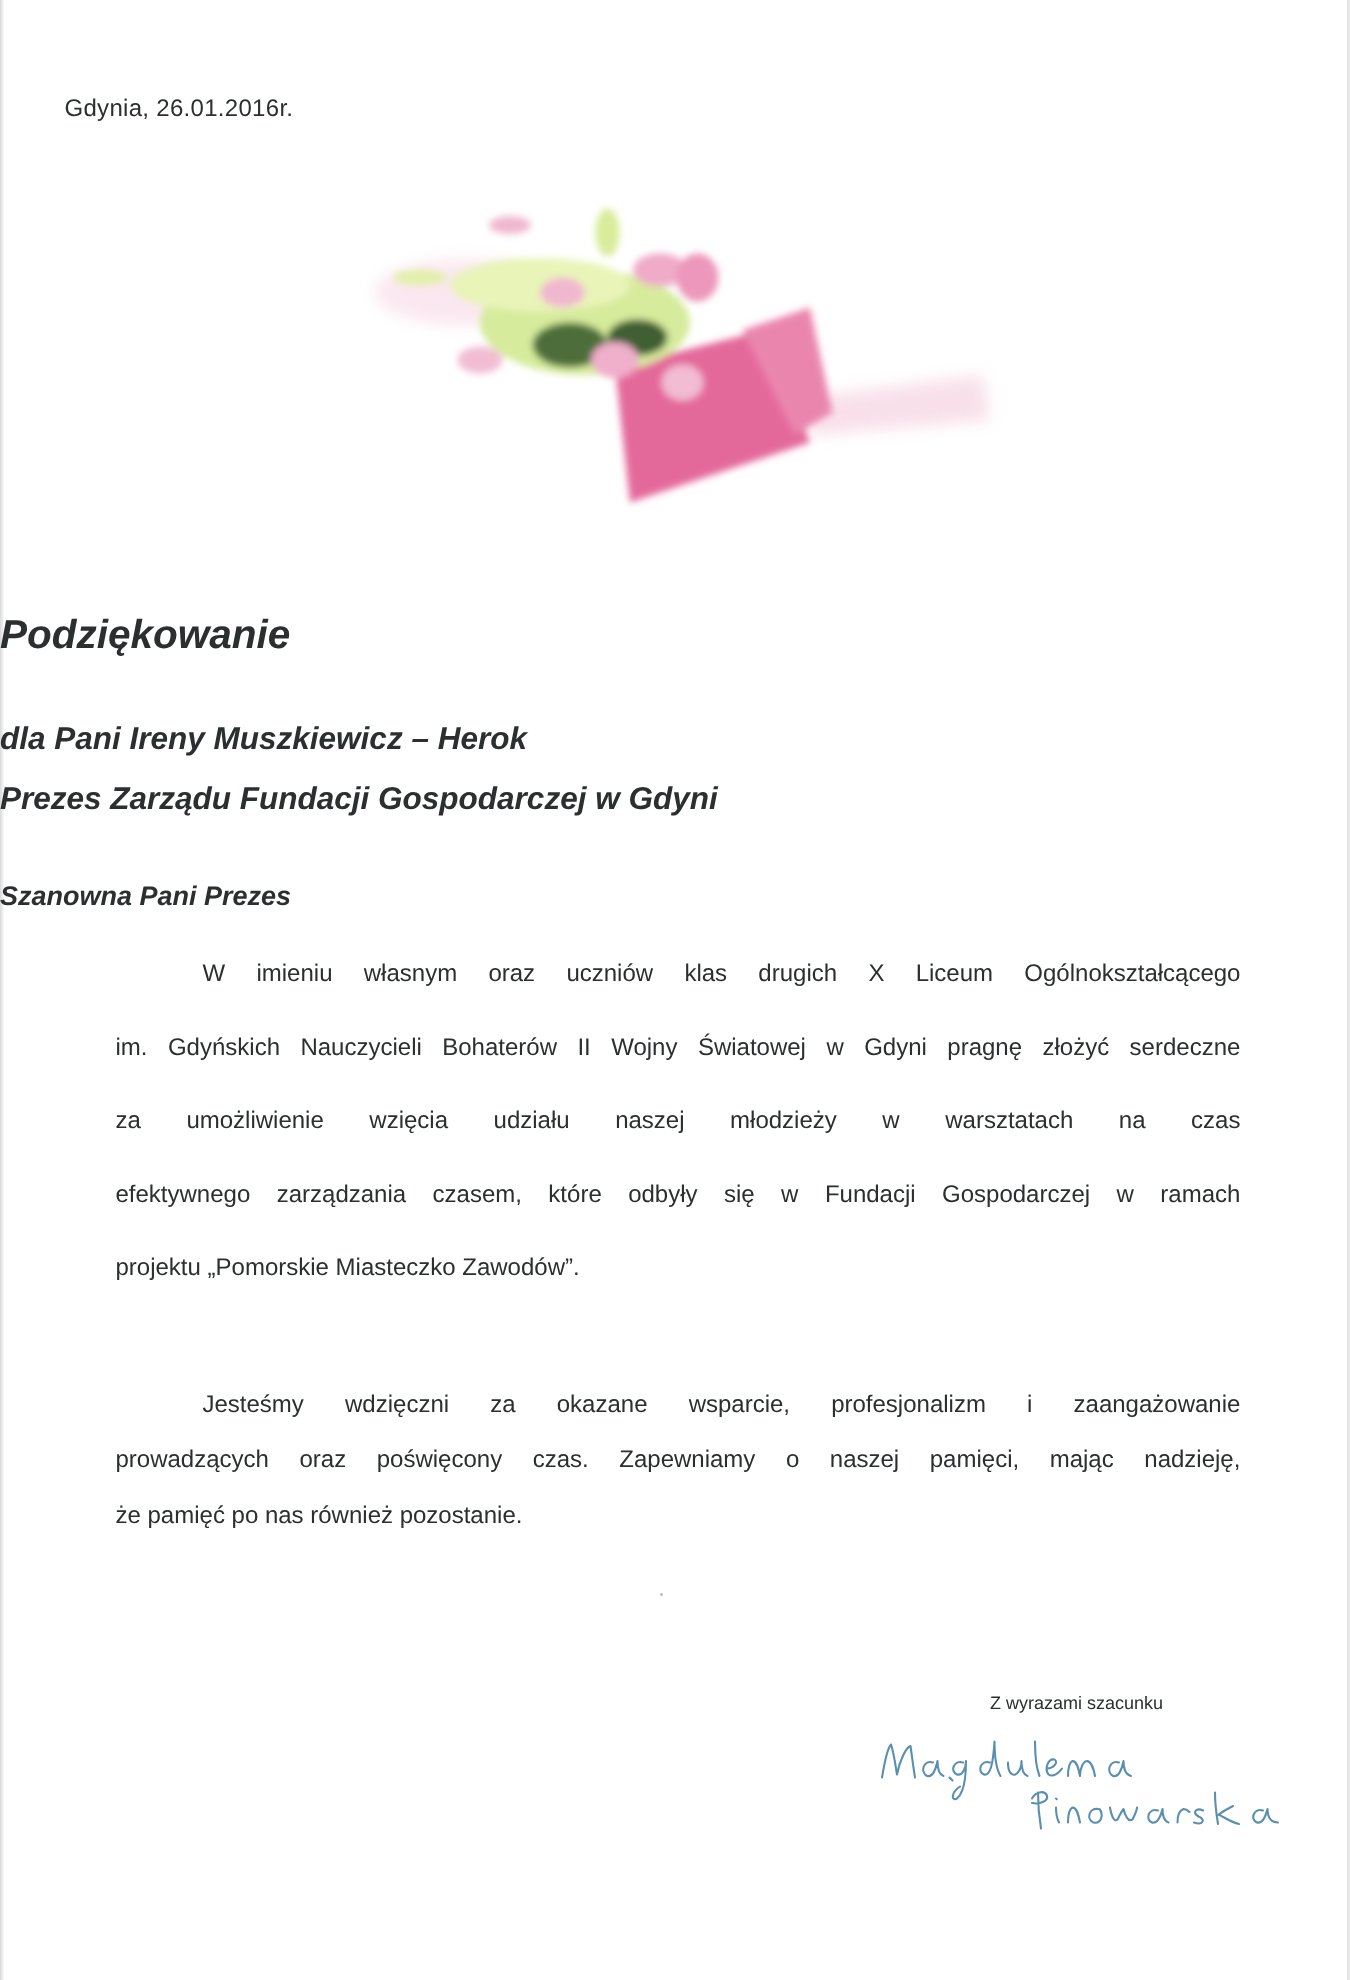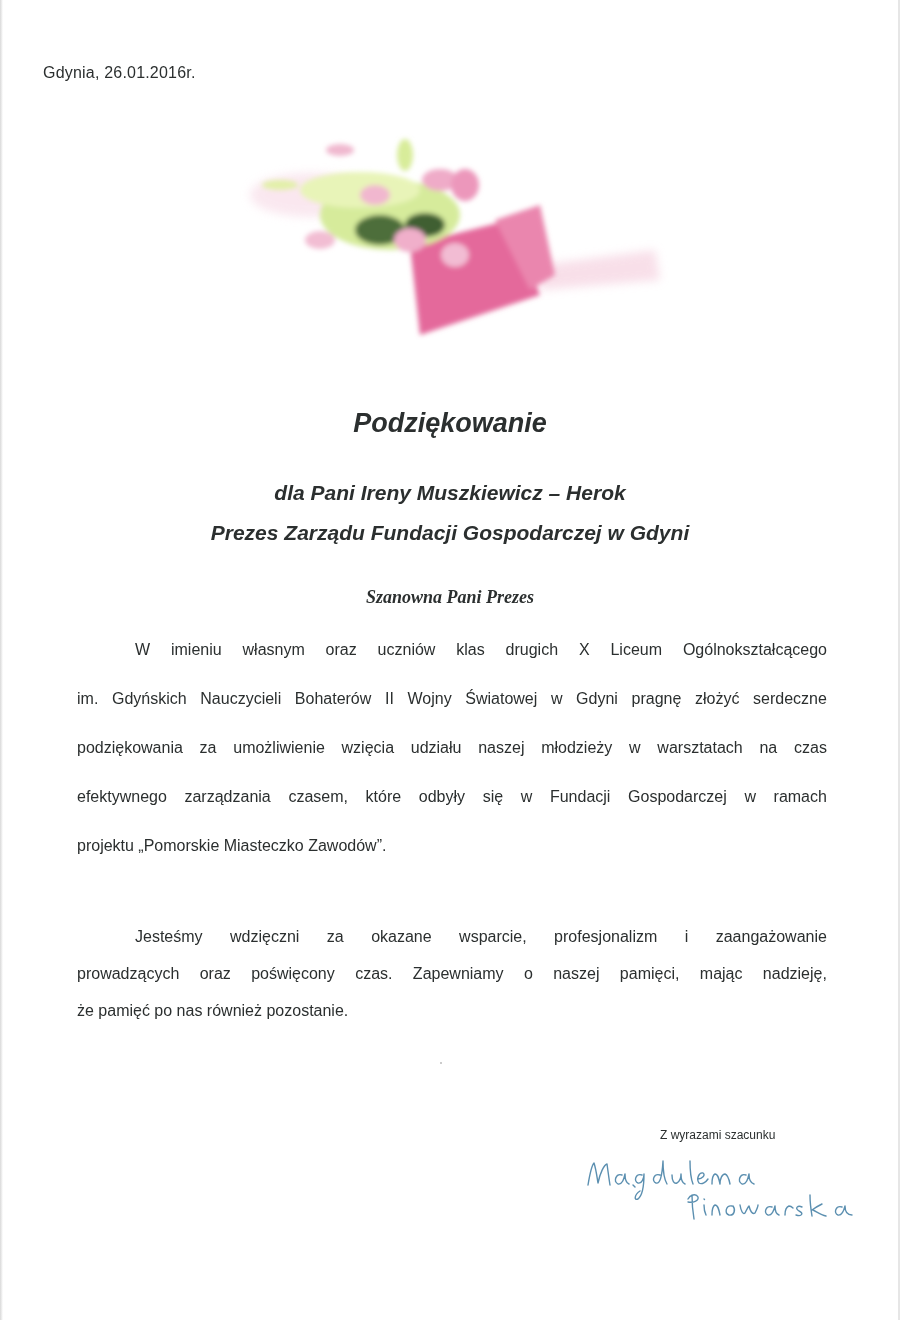--- a/index.html
+++ b/index.html
@@ -4,25 +4,25 @@
 <style>
   html, body { margin:0; padding:0; }
   body {
     width:900px; height:1320px; background:#ffffff; position:relative; overflow:hidden;
     font-family:"Liberation Sans", "DejaVu Sans", sans-serif; color:#2b2f2f;
   }
   .edge-left { position:absolute; left:0; top:0; width:3px; height:1320px; background:linear-gradient(90deg,#d8d8d8,#fff); }
   .edge-right { position:absolute; right:0; top:0; width:2px; height:1320px; background:#e6e6e6; }
   .date { position:absolute; left:43px; top:64px; font-size:16px; letter-spacing:0.2px; }
   .flowers { position:absolute; left:240px; top:125px; width:430px; height:215px; }
-  .title { position:absolute; left:0; width:900px; text-align:center; font-style:italic; font-weight:bold; }
+  .title { position:absolute; left:0; width:900px; font-style:italic; font-weight:bold; }
   .t1 { top:408px; font-size:27px; }
   .t2 { top:481px; font-size:21px; }
   .t3 { top:521px; font-size:21px; }
-  .t4 { top:587px; font-size:18px;font-family:Liberation Serif, serif; }
+  .t4 { top:587px; font-size:18px; }
   .para { position:absolute; left:77px; width:750px; font-size:16px; text-align:justify; text-align-last:justify; }
   .line { height:49px; line-height:34px; white-space:nowrap; display:flex; justify-content:space-between; }
   .line.indent { padding-left:58px; }
   .line.last { justify-content:flex-start; }
   .p1 { top:633px; }
   .p2 { top:893px;margin-top:28px; }
   .p2 .line { height:37px; line-height:32px; }
   .closing { position:absolute; left:660px; top:1128px; font-size:12px; }
   .signature { position:absolute; left:580px; top:1155px; width:300px; height:70px; }
   .dot { position:absolute; left:440px; top:1062px; width:2px; height:2px; background:#bbb; border-radius:50%; }
@@ -93,21 +93,20 @@
       <span>II</span>
       <span>Wojny</span>
       <span>Światowej</span>
       <span>w</span>
       <span>Gdyni</span>
       <span>pragnę</span>
       <span>złożyć</span>
       <span>serdeczne</span>
     </div>
   <div class="line">
-      <span>podziękowania</span>
       <span>za</span>
       <span>umożliwienie</span>
       <span>wzięcia</span>
       <span>udziału</span>
       <span>naszej</span>
       <span>młodzieży</span>
       <span>w</span>
       <span>warsztatach</span>
       <span>na</span>
       <span>czas</span>

